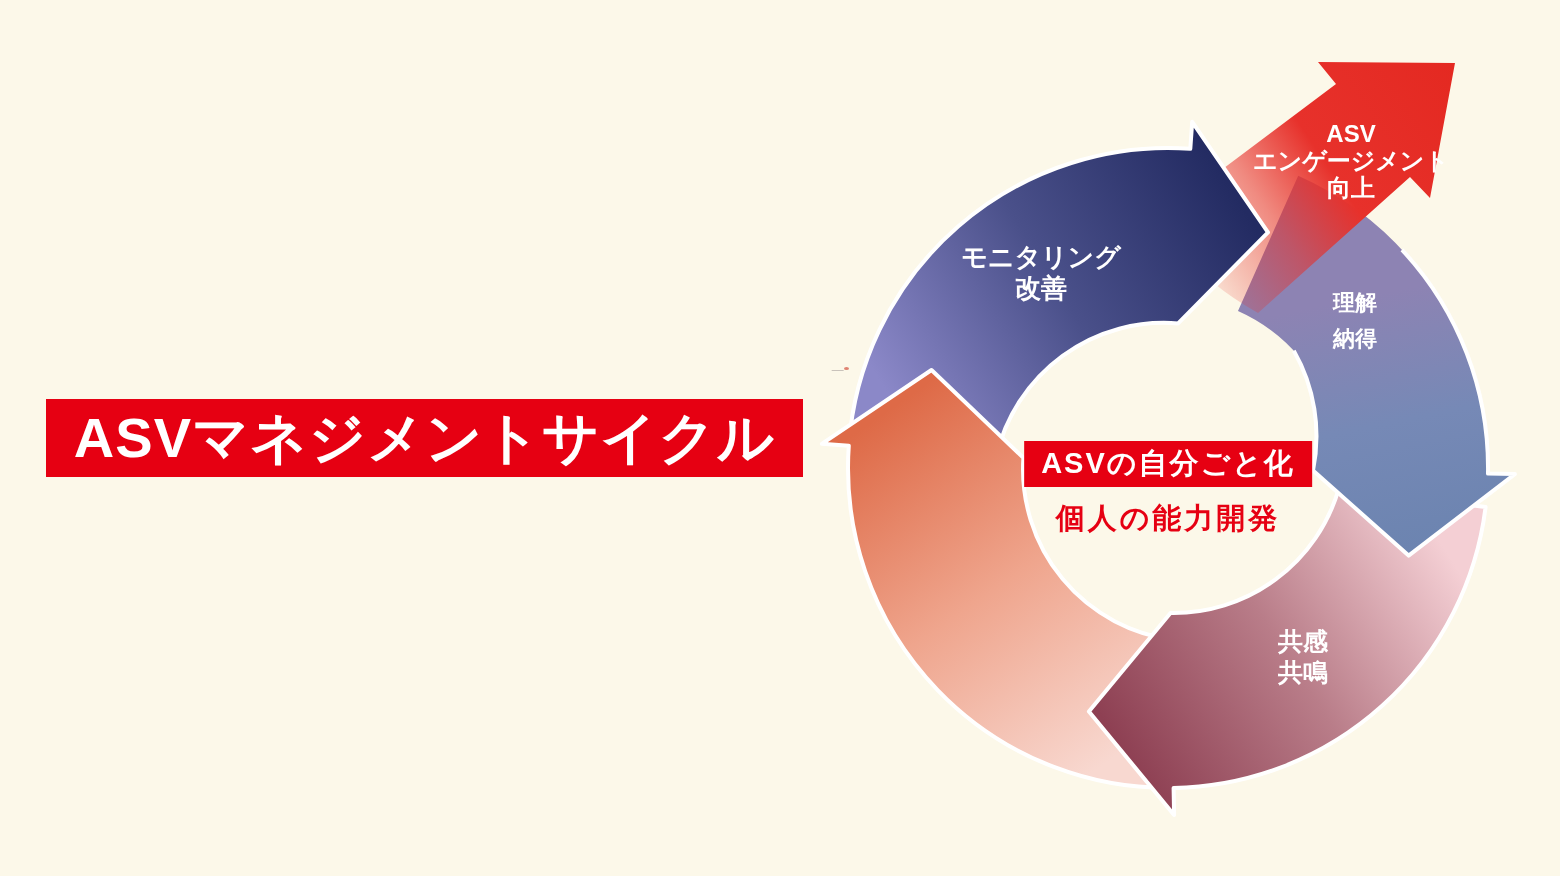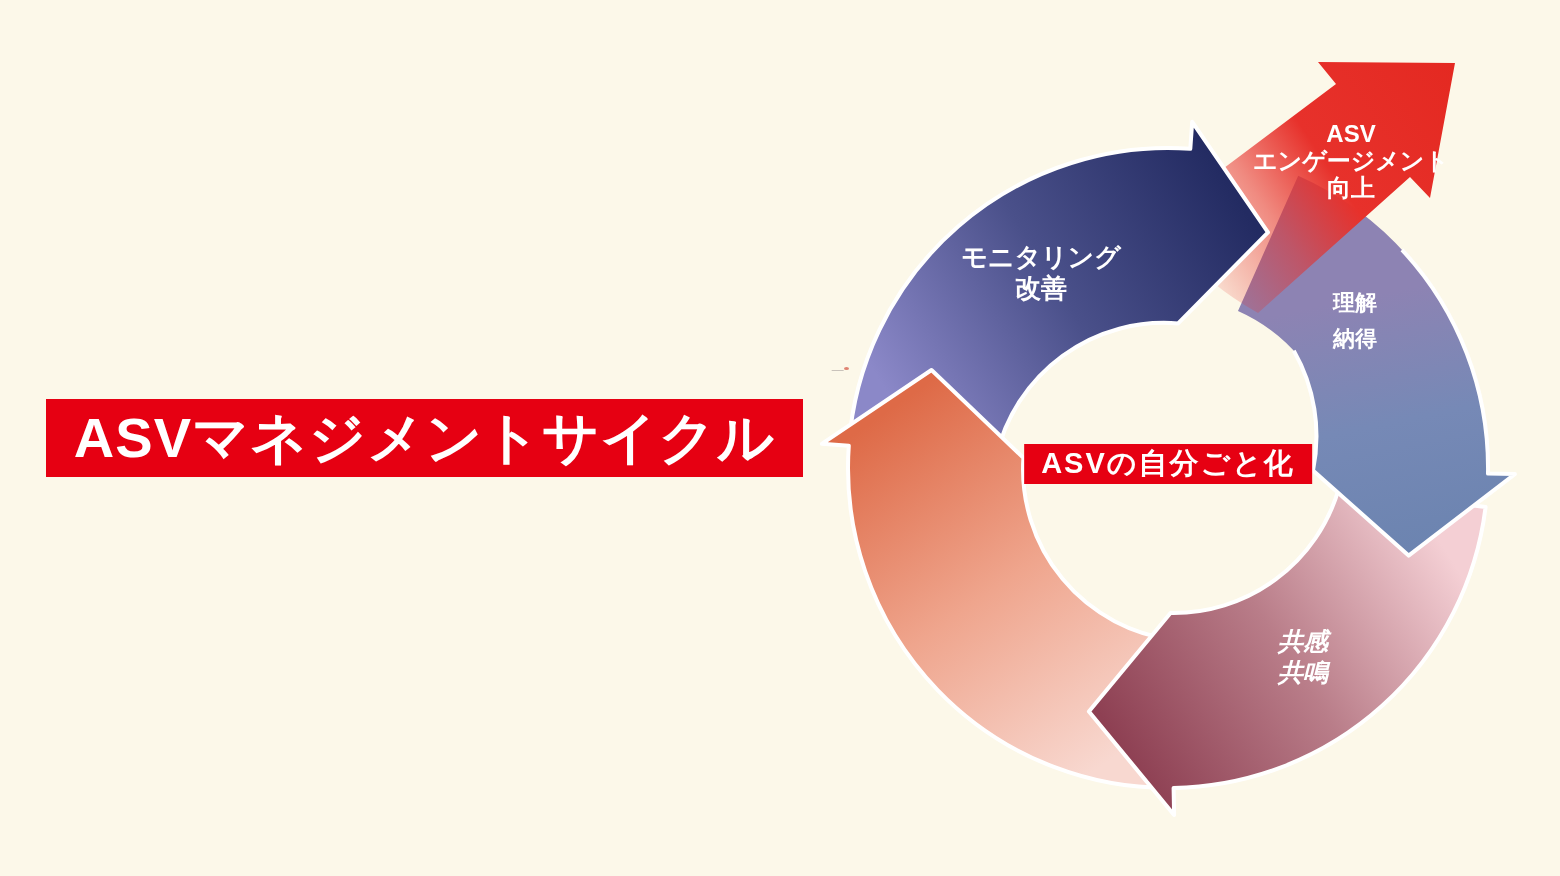--- a/index.html
+++ b/index.html
@@ -19,21 +19,21 @@
     text-align:center;font-weight:700;white-space:nowrap;
   }
   .seg-label div:empty{display:none}
   .lbl-monitoring{left:1041px;top:273px;font-size:26px;line-height:31px}
   .lbl-engagement{left:1351px;top:160px;font-size:24px;line-height:27px}
   .lbl-understanding{left:1355px;top:321px;font-size:22px;line-height:36px}
   .lbl-empathy{left:1303px;top:657px;font-size:25px;line-height:31px}
   .lbl-execution{left:985px;top:606px;font-size:26px;line-height:30px}
   .center-box{
     position:absolute;left:1168px;top:464px;transform:translate(-50%,-50%);
-    height:40px;display:flex;align-items:center;padding:0 17px;
+    height:46px;display:flex;align-items:center;padding:0 17px;
     font-size:29px;font-weight:700;letter-spacing:2px;white-space:nowrap;
   }
   .center-sub{
     position:absolute;left:1168px;top:519px;transform:translate(-50%,-50%);
     font-size:29px;font-weight:800;letter-spacing:3px;white-space:nowrap;
   }
   .stray{position:absolute;left:834px;top:360px;width:18px;height:14px;pointer-events:none}
   .stray::after{
     content:"";position:absolute;left:1px;top:2px;width:12px;height:8px;
     border-bottom:1.5px solid rgba(125,115,118,.40);transform:skewX(-40deg);
@@ -100,25 +100,26 @@
     <div>ASV</div>
     <div>エンゲージメント</div>
     <div>向上</div>
   </div>
 
   <div class="seg-label lbl-understanding" style="color: rgb(255, 255, 255);">
     <div>理解</div>
     <div>納得</div>
   </div>
 
-  <div class="seg-label lbl-empathy" style="color: rgb(255, 255, 255); font-style: italic;">
+  <div class="seg-label lbl-empathy" style="color: rgb(255, 255, 255);">
     <div>共感</div>
     <div>共鳴</div>
   </div>
 
 
   <div class="center-box" style="background: rgb(230, 0, 18); color: rgb(255, 255, 255);">
     <span>ASVの自分ごと化</span>
   </div>
 
+  <div class="center-sub" style="color: rgb(230, 0, 18);">個人の能力開発</div>
 
   <div class="stray"></div>
 </div>
 
 </body></html>

